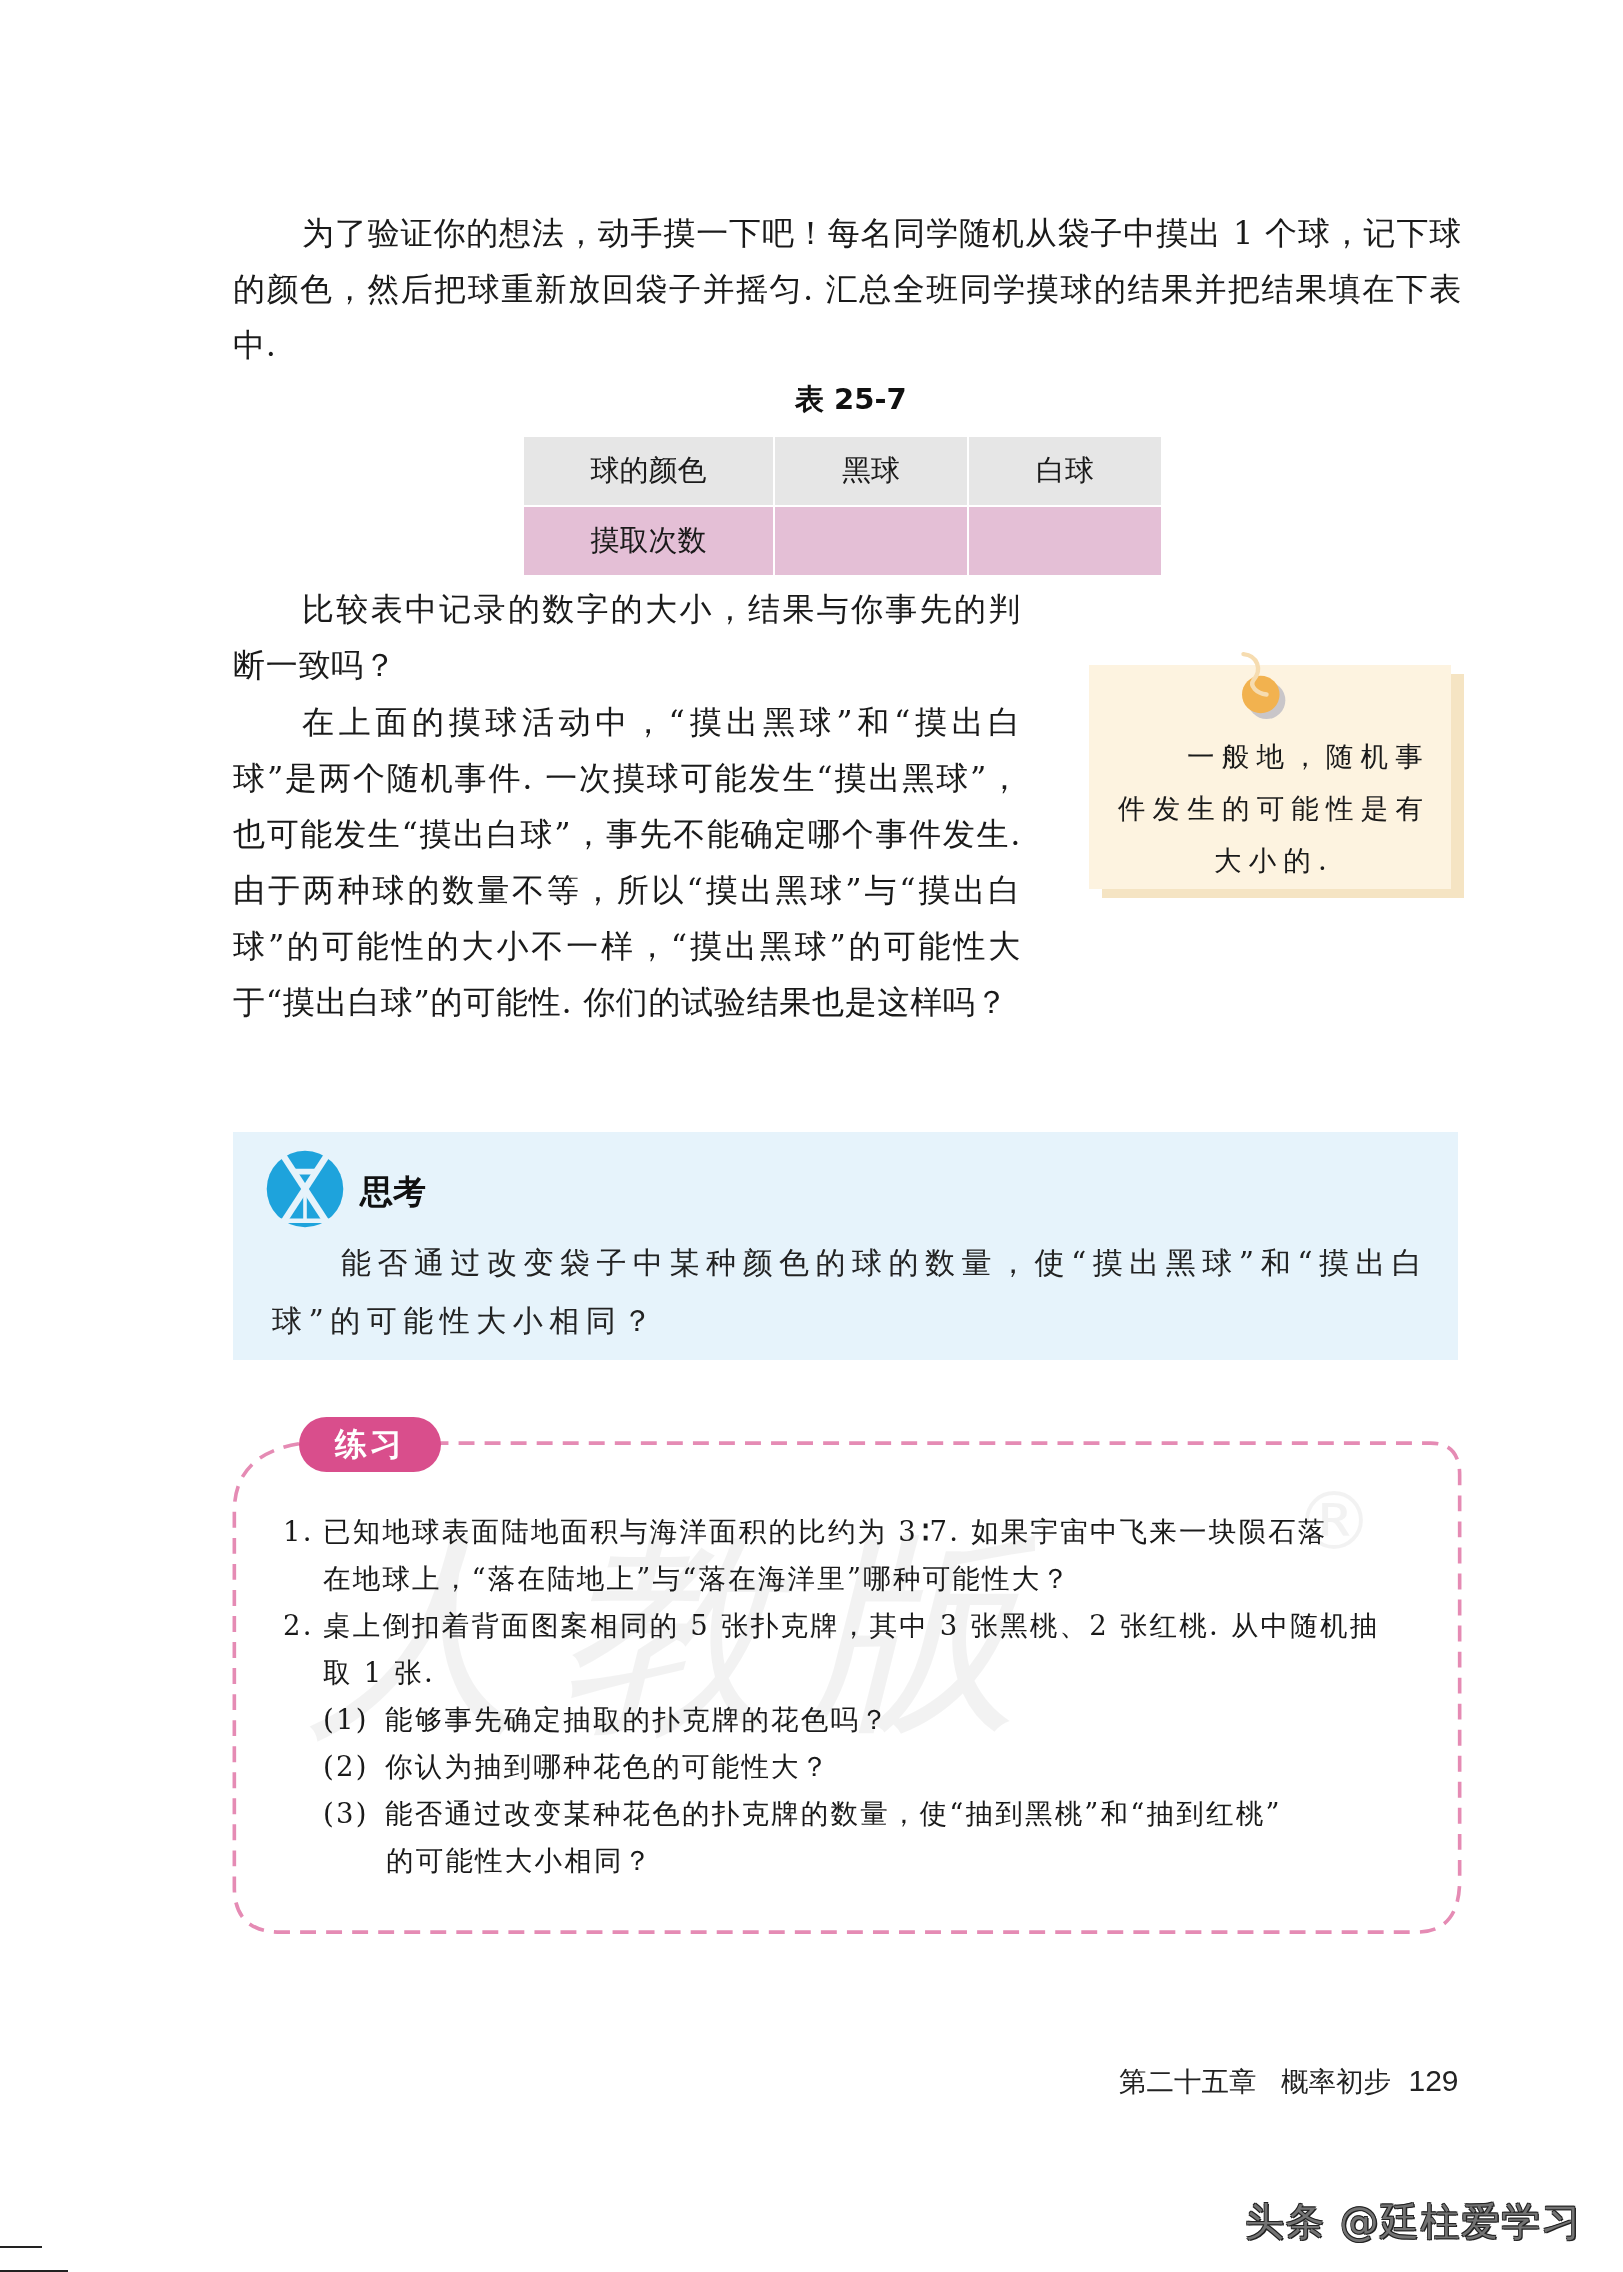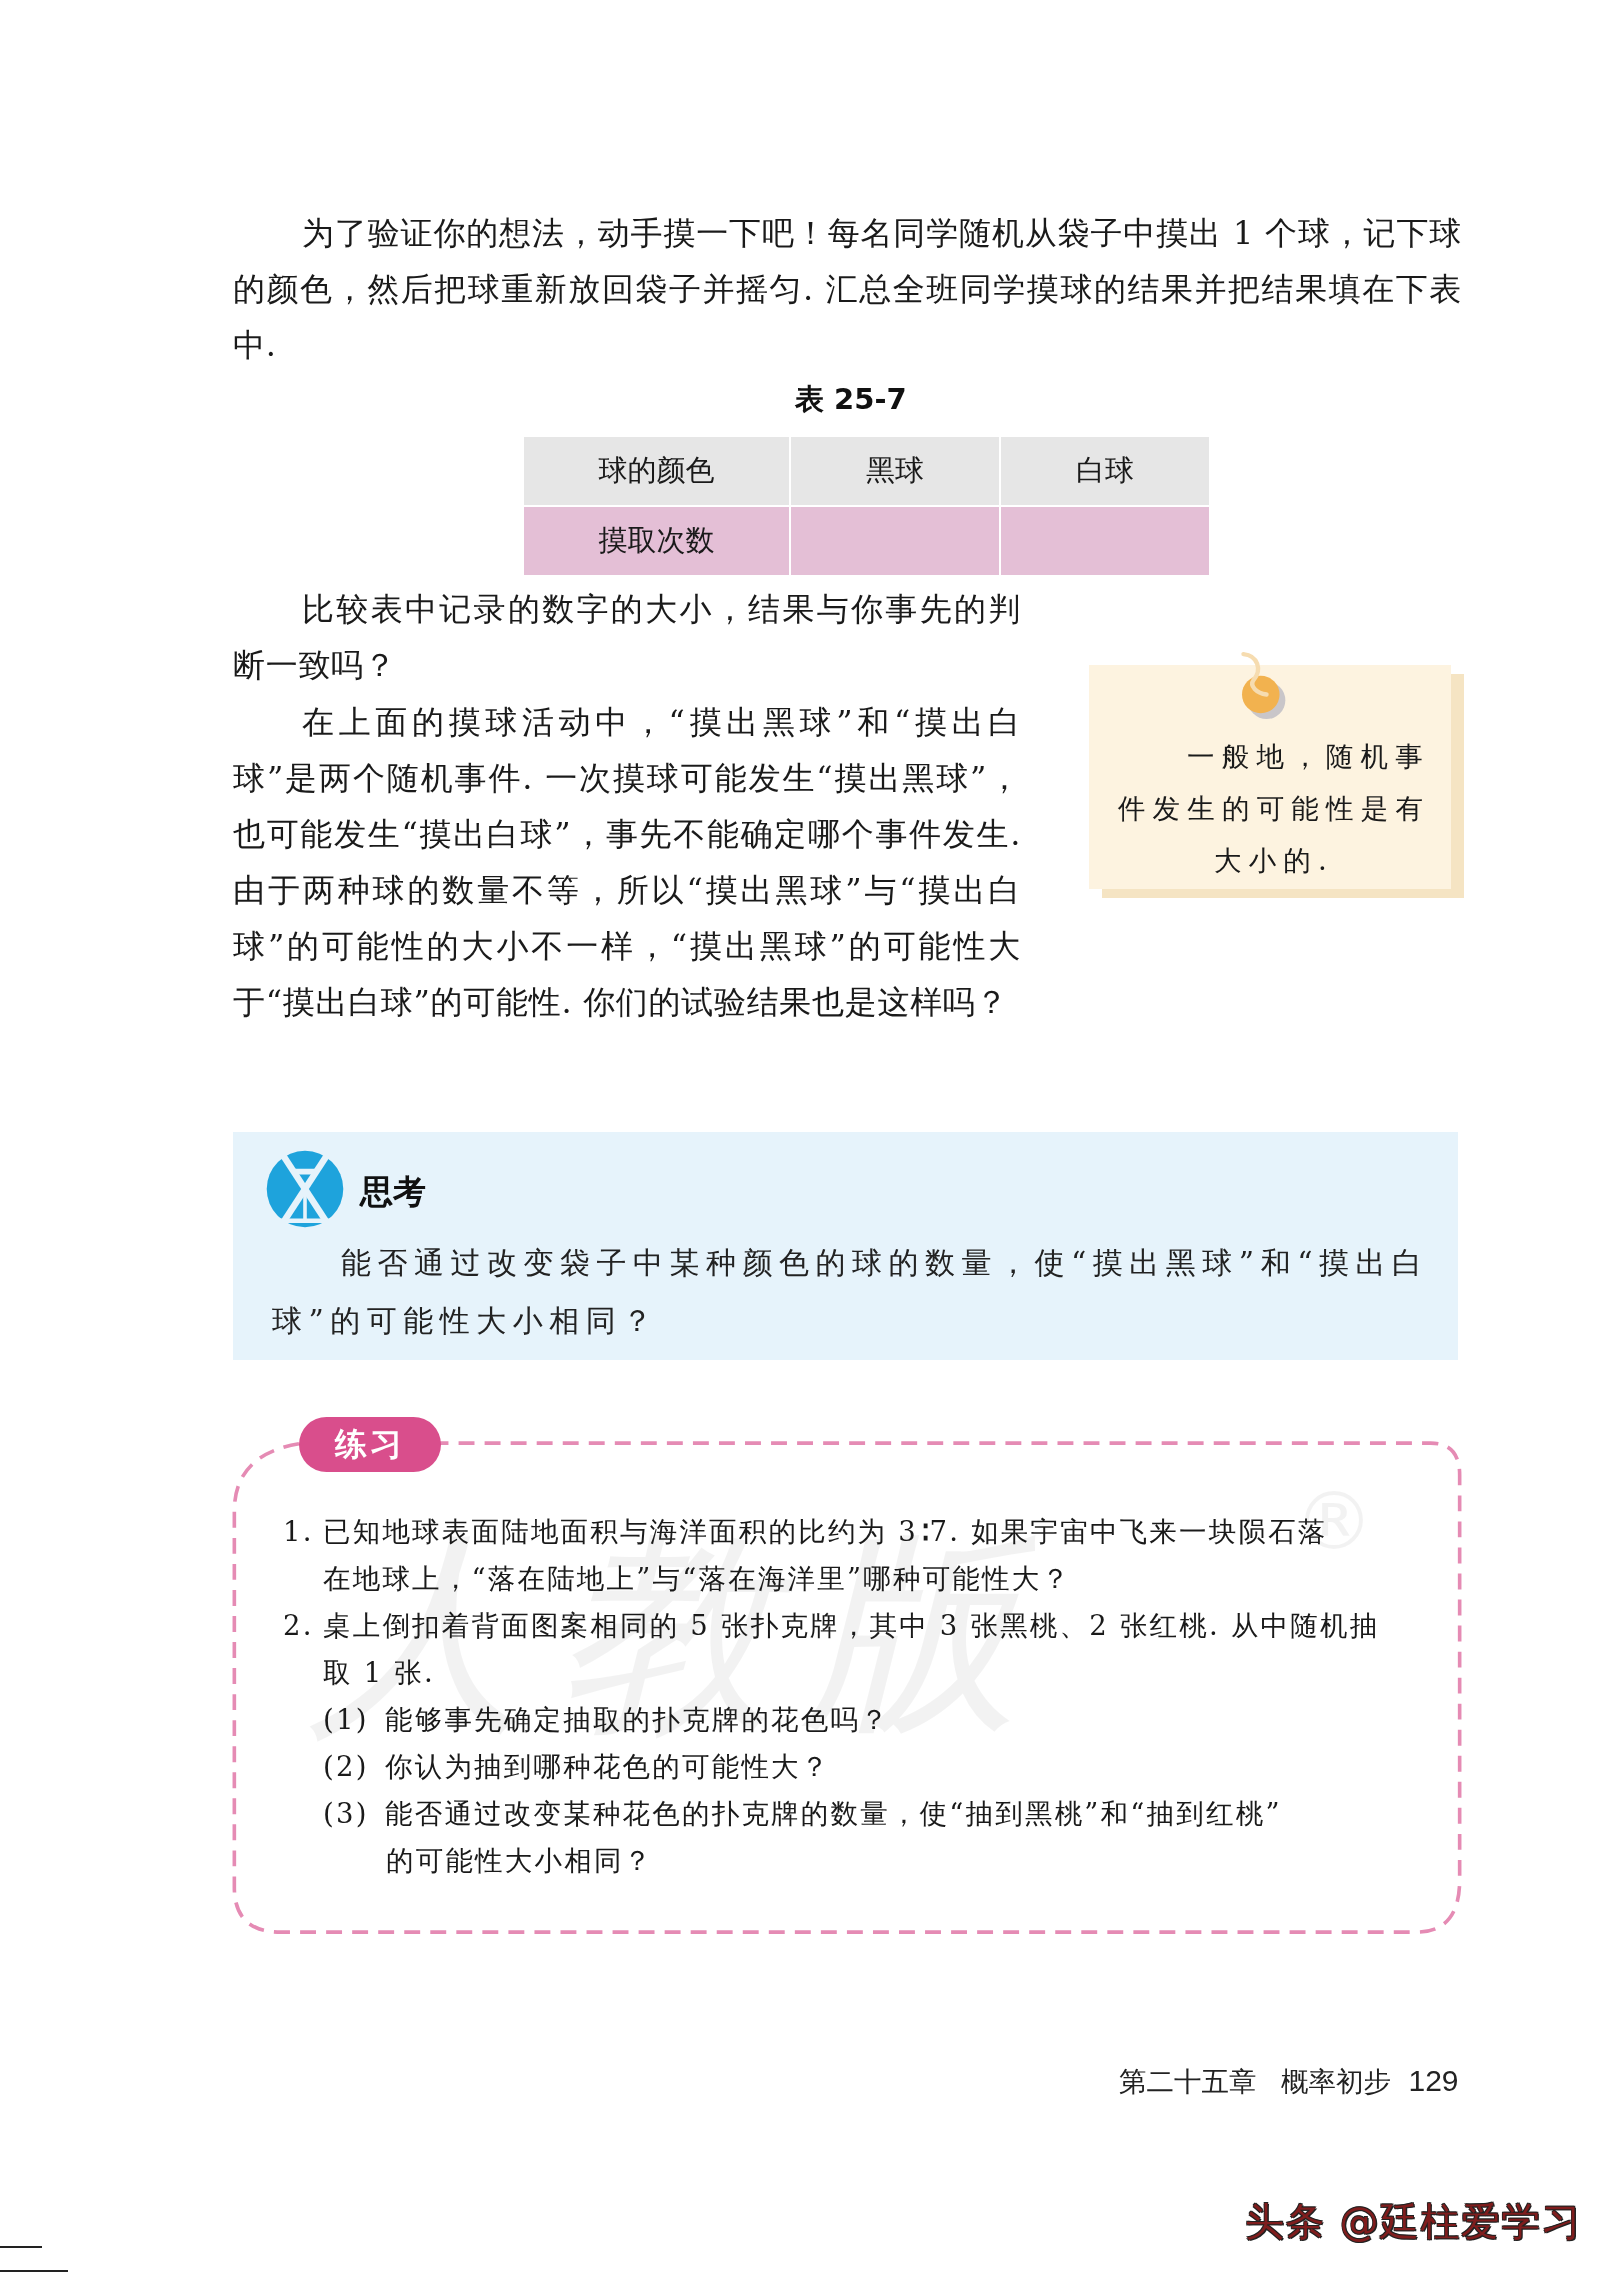--- a/index.html
+++ b/index.html
@@ -14,21 +14,21 @@
   .indent { text-indent: 69px; }
   #intro { left: 233px; top: 205px; width: 1229px; }
   #table-caption {
     position: absolute; left: 795px; top: 380px; font-size: 29px; font-weight: bold;
     font-family: "DejaVu Sans", "Liberation Sans", sans-serif; color: #111;
   }
   #record-table {
     position: absolute; left: 522px; top: 435px; border-collapse: separate; border-spacing: 2.9px 2.9px;
     font-size: 29px;
   }
-  #record-table td { height: 52px; text-align: center; vertical-align: middle; padding: 8px; }
+  #record-table td { height: 68px; text-align: center; vertical-align: middle; padding: 0; }
   #record-table tr.head td { background: #e6e6e6; }
   #record-table tr.count td { background: #e4bfd6; }
   #record-table td.c0 { width: 249px; }
   #record-table td.c1 { width: 192px; }
   #record-table td.c2 { width: 192px; }
 
   #compare { left: 233px; top: 581px; width: 788px; }
   #explain { left: 233px; top: 694px; width: 788px; }
 
   
@@ -82,21 +82,21 @@
   .sub .snum { display: inline-block; width: 62px; }
   .sub-cont { padding-left: 103px; }
 
   
   #footer {
     position: absolute; left: 1119px; top: 2064px; font-size: 27.5px; color: #222;
   }
   #footer .chap { margin-right: 24.6px; }
   #footer .page { font-family: "Liberation Sans", "DejaVu Sans", sans-serif; font-size: 30px; margin-left: 17.4px; }
   #credit {
-    position: absolute; left: 1245px; top: 2195px; font-size: 39px; color: #7f1d1d;
+    position: absolute; left: 1245px; top: 2195px; font-size: 39px; color: #737373;
     font-family: "DejaVu Sans", "Liberation Sans", sans-serif;
     text-shadow: 1.4px 1.4px 0 #222, -0.7px -0.7px 0 #222, 0.7px -0.7px 0 #222, -0.7px 0.7px 0 #222;
     letter-spacing: 1.4px;
   }
   .rule { position: absolute; height: 2.2px; background: #222; left: 0; }
 </style>
 </head>
 <body>
 
 <p class="para indent" id="intro">为了验证你的想法，动手摸一下吧！每名同学随机从袋子中摸出 1 个球，记下球的颜色，然后把球重新放回袋子并摇匀. 汇总全班同学摸球的结果并把结果填在下表中.</p>

